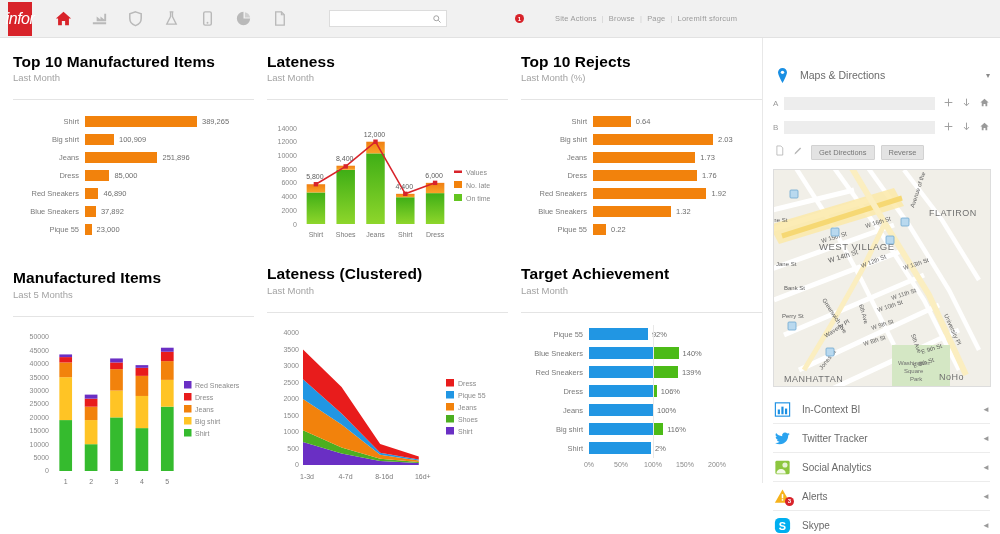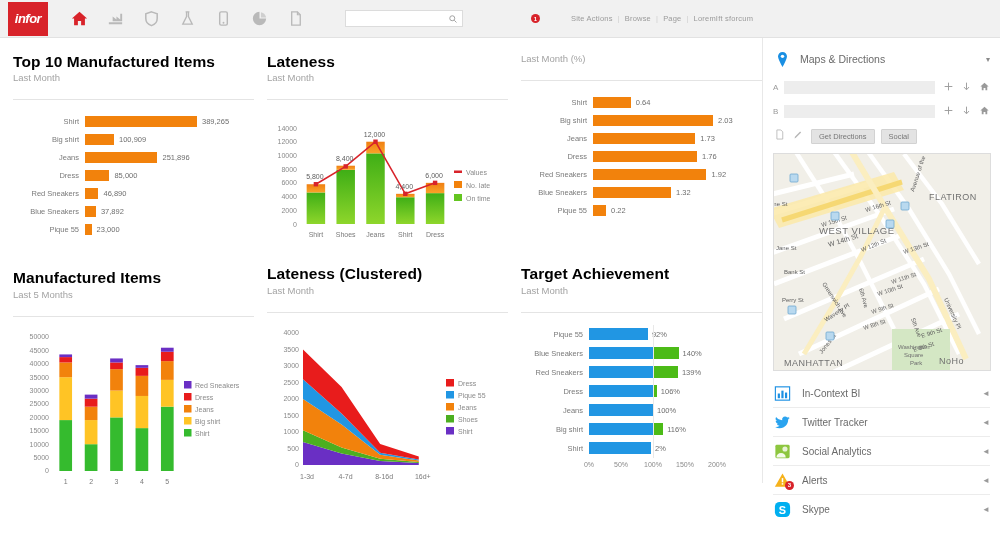--- a/index.html
+++ b/index.html
@@ -13,24 +13,24 @@
 
   
   .topbar {
     height: 38px; width: 1000px;
     background: #f1f1f1;
     border-bottom: 1px solid #e2e2e2;
     display: flex; align-items: center;
     position: relative;
   }
   .logo {
-    width: 40px; height: 34px; margin-left: 8px;
+    width: 24px; height: 34px; margin-left: 8px;
     background: #d8232a; color: #fff;
     display: flex; align-items: center; justify-content: center;
-    font-size: 13px; font-weight: bold; font-style: italic;
+    font-size: 16px; font-weight: normal; font-style: italic;
     letter-spacing: -0.5px;
   }
   .nav-icons { display: flex; align-items: center; margin-left: 22px; gap: 17px; }
   .nav-icons .ico { width: 19px; height: 19px; display: block; }
   .searchwrap {
     margin-left: 40px; width: 118px; height: 17px;
     background: #fff; border: 1px solid #dcdcdc;
     display: flex; align-items: center; position: relative;
   }
   .searchwrap input {
@@ -100,21 +100,21 @@
   .tgt-axis span {
     position: absolute; font-size: 7px; color: #8a8a8a; transform: translateX(-50%);
   }
   .tgt-gridline {
     position: absolute; top: 0; bottom: 0; width: 1px; background: #e8e8e8;
   }
 
   
   .sidebar {
     width: 238px; height: 445px; background: #fff;
-    border-left: 1px solid #e8e8e8; padding: 8px 10px 0 10px;
+    border-left: 1px solid #e8e8e8; padding: 24px 10px 0 10px;
   }
   .sb-head { display: flex; align-items: center; height: 26px; }
   .sb-head .t { font-size: 10.5px; color: #6a6a6a; margin-left: 8px; flex: 1; }
   .sb-head .caret { font-size: 8px; color: #8a8a8a; }
   .field-row { display: flex; align-items: center; margin-top: 6px; }
   .field-row .ab { font-size: 8px; color: #9a9a9a; width: 11px; }
   .field-row input {
     flex: 1; height: 13px; background: #ededed; border: none;
     outline: none; font-size: 8px; padding: 0 4px; color: #666;
   }
@@ -392,20 +392,21 @@
               <rect x="187" y="58.5" width="8" height="2.5" fill="#d8232a"></rect>
               <text x="199" y="62.5" class="legend-t">Values</text>
               <rect x="187" y="69" width="8" height="7" fill="#f2820c"></rect>
               <text x="199" y="75.5" class="legend-t">No. late</text>
               <rect x="187" y="82" width="8" height="7" fill="#63c520"></rect>
               <text x="199" y="88.5" class="legend-t">On time</text>
             </svg></div>
       </div>
 
       <div class="panel">
+        <h2>Top 10 Rejects</h2>
         <div class="sub">Last Month (%)</div>
         <div class="chartbox" id="chart-rejects">
             <div class="hbar-row">
               <div class="hbar-label">Shirt</div>
               <div class="hbar-track">
                 <div class="hbar-fill" style="width: 37.8325px; background: rgb(242, 130, 12);"></div>
                 <div class="hbar-val">0.64</div>
               </div>
             </div>
             <div class="hbar-row">
@@ -679,21 +680,21 @@
         <svg width="13" height="13" viewBox="0 0 20 20">
             <path d="M6 3h6l3 3v11H6z" fill="none" stroke="#b5b5b5" stroke-width="1.3"></path>
           </svg>
       </span>
       <span>
         <svg width="13" height="13" viewBox="0 0 20 20">
             <path d="M4 16l2-1 8-8-1.5-1.5-8 8z" fill="#b5b5b5"></path>
           </svg>
       </span>
       <button class="mini-btn">Get Directions</button>
-      <button class="mini-btn">Social</button>
+      <button class="mini-btn">Reverse</button>
     </div>
 
     <div class="map">
       <svg width="218" height="218" viewBox="0 0 218 218">
         <rect width="218" height="218" fill="#f1efe8"></rect>
         <g stroke="#ffffff" stroke-width="5" fill="none">
           <path d="M-10 42 L80 20"></path>
             <path d="M-10 62 L95 30"></path>
           <path d="M-5 100 L120 55"></path>
             <path d="M0 130 L130 80"></path>

